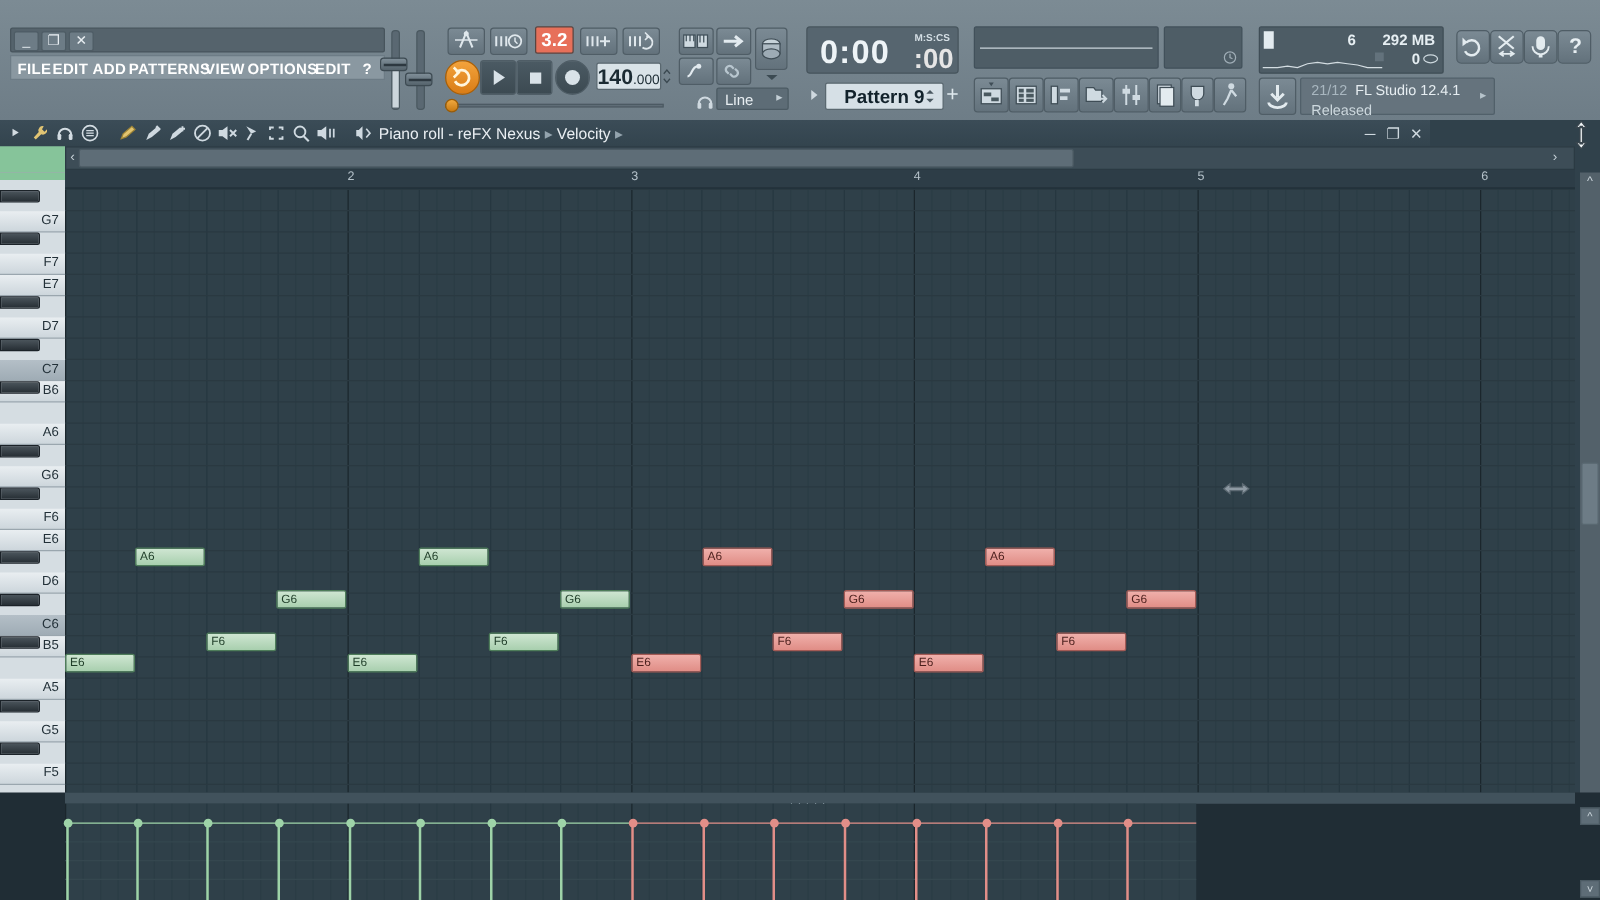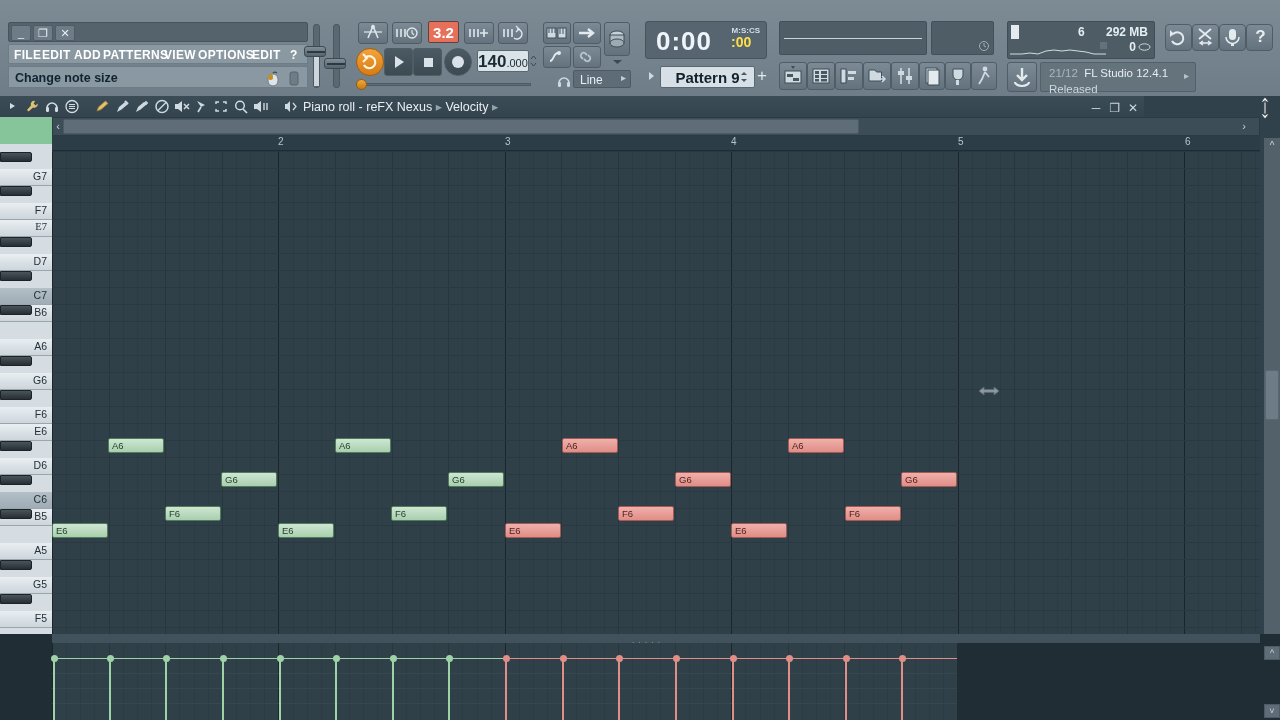--- a/index.html
+++ b/index.html
@@ -164,31 +164,20 @@
       <span style="left:5px;">FILE</span>
       <span style="left:33px;">EDIT</span>
       <span style="left:65px;">ADD</span>
       <span style="left:94px;">PATTERNS</span>
       <span style="left:155px;">VIEW</span>
       <span style="left:189px;">OPTIONS</span>
       <span style="left:243px;">EDIT</span>
       <span style="left:281px;">?</span>
     </div>
 
-    <div class="hintbar">
-      <div class="hinttext">Change note size</div>
-      <svg style="position:absolute;right:26px;top:3px;" width="16" height="17" viewBox="0 0 16 17">
-        <rect x="3" y="4" width="10" height="12" rx="5" fill="#dde5ea" stroke="#6d7c86"></rect>
-        <rect x="3" y="4" width="5" height="6" rx="2.5" fill="#c48f2a"></rect>
-        <path d="M8 3 a3 3 0 0 1 4 0" stroke="#3c4a52" fill="none" stroke-width="1.4"></path>
-      </svg>
-      <svg style="position:absolute;right:6px;top:4px;" width="14" height="15" viewBox="0 0 14 15">
-        <rect x="3" y="1" width="8" height="13" rx="2" fill="#6d7c86" stroke="#56646d"></rect>
-      </svg>
-    </div>
 
     <div class="sliderwrap" style="left:312px;top:24px;width:10px;height:64px;">
       <div class="strack" style="left:1px;top:0;height:64px;"></div>
       <div class="sfill" style="left:2px;top:28px;height:34px;"></div>
       <div class="sknob" style="top:22px;"></div>
     </div>
     <div class="sliderwrap" style="left:332px;top:24px;width:10px;height:64px;">
       <div class="strack" style="left:1px;top:0;height:64px;"></div>
       <div class="sknob" style="top:34px;"></div>
     </div>
@@ -295,21 +284,21 @@
       <rect x="2" y="9" width="3" height="5" rx="1.2" fill="#cfd9e0"></rect>
       <rect x="11" y="9" width="3" height="5" rx="1.2" fill="#cfd9e0"></rect>
     </svg>
     <div style="position:absolute;left:573px;top:70px;width:58px;height:18px;background:#5d6c76;border:1px solid #4b5a63;border-radius:2px;">
       <span style="position:absolute;left:6px;top:2px;font-size:12px;color:#e8eef2;">Line</span>
       <span style="position:absolute;right:4px;top:1px;font-size:10px;color:#c3cfd6;">▸</span>
     </div>
 
     <div class="timedisp" style="left:645px;top:21px;width:122px;height:38px;">
       <div class="t">0:00</div>
-      <div style="position:absolute;left:85px;top:12px;color:#fde047;font-size:14px;font-weight:bold;">:00</div>
+      <div style="position:absolute;left:85px;top:12px;color:#e5e5e5;font-size:22px;font-weight:bold;">:00</div>
       <div class="u">M:S:CS</div>
     </div>
 
     <div class="scope" style="left:779px;top:21px;width:148px;height:34px;">
       <div class="line"></div>
     </div>
     <div class="scope" style="left:931px;top:21px;width:63px;height:34px;">
       <svg style="position:absolute;right:3px;bottom:2px;" width="12" height="12" viewBox="0 0 12 12">
         <circle cx="6" cy="6" r="4.5" stroke="#9fadb6" fill="none"></circle>
         <path d="M6 3 v3 l2 1" stroke="#9fadb6" fill="none"></path>
@@ -556,21 +545,21 @@
       </div>
 
     <div class="keys" id="keys">
       <div style="position:absolute;left:0;top:0;width:52px;height:6px;background:#86c49a;"></div>
     <div class="wkey" style="top: 31px; height: 17px;">
           <span class="lbl">G7</span>
         </div>
         <div class="wkey" style="top: 65px; height: 17px;">
           <span class="lbl">F7</span>
         </div>
-        <div class="wkey" style="top: 82px; height: 17px; font-family: Liberation Serif, serif;">
+        <div class="wkey" style="top: 82px; height: 17px;">
           <span class="lbl">E7</span>
         </div>
         <div class="wkey" style="top: 116px; height: 17px;">
           <span class="lbl">D7</span>
         </div>
         <div class="wkey hl" style="top: 150px; height: 17px;">
           <span class="lbl">C7</span>
         </div>
         <div class="wkey" style="top: 167px; height: 17px;">
           <span class="lbl">B6</span>

